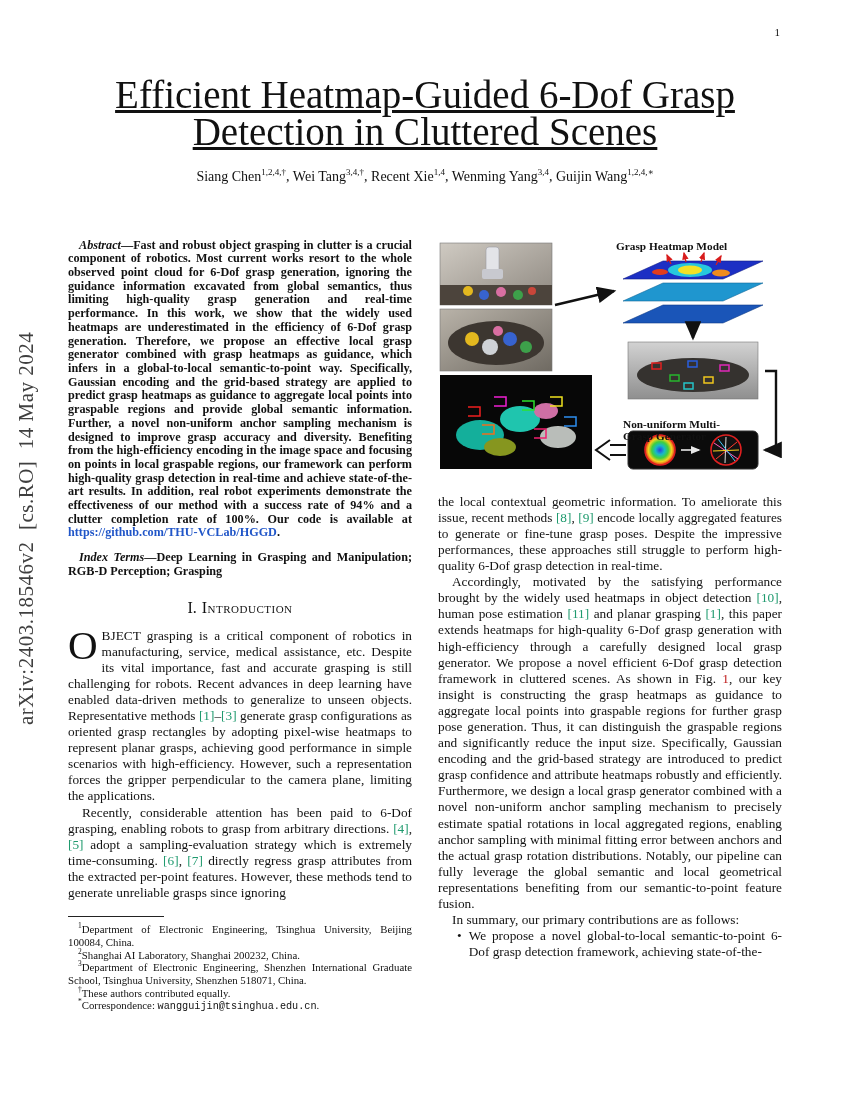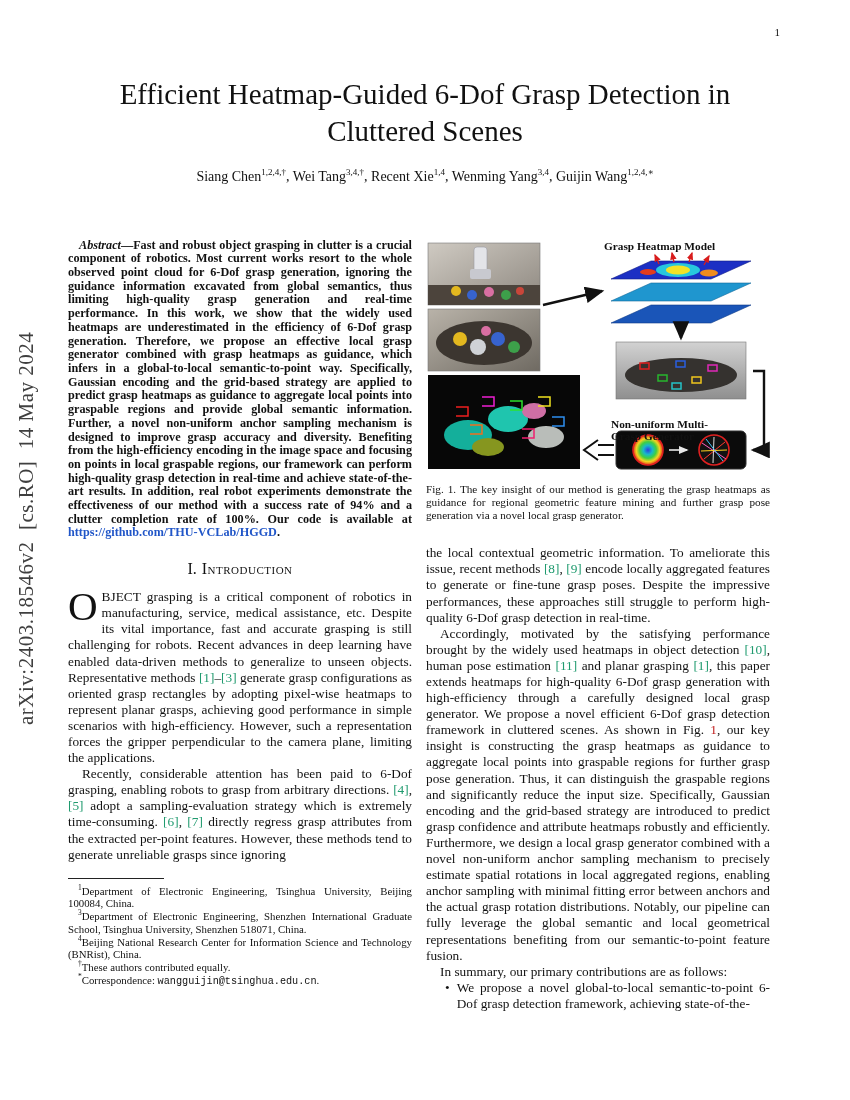--- a/index.html
+++ b/index.html
@@ -9,24 +9,24 @@
     position:relative; width:850px; height:1100px; background:#fff;
     font-family:"Liberation Serif","DejaVu Serif",serif; color:#111; overflow:hidden;
   }
   .page-number { position:absolute; top:26px; right:70px; font-size:11px; }
   .arxiv-strip {
     position:absolute; left:14px; top:278px; height:500px;
     display:flex; align-items:center; justify-content:center;
     writing-mode:vertical-rl; transform:rotate(180deg);
     font-size:21px; color:#3f3f3f; letter-spacing:.5px; white-space:pre;
   }
-  .title { margin:76px 95px 0; text-align:center; font-size:29px; font-weight:400; line-height:37px; }
+  .title { margin:76px 95px 0; text-align:center; font-size:39px; font-weight:400; line-height:37px;text-decoration:underline; }
   .authors { margin-top:17px; text-align:center; font-size:14px; }
   .author-sup { font-size:9px; }
-  .columns { display:flex; gap:14px; margin:54px 68px 0; }
+  .columns { display:flex; gap:26px; margin:54px 68px 0; }
   .col { width:344px; text-align:justify; }
   .abstract, .index-terms { font-weight:bold; font-size:12.2px; line-height:13.7px; text-indent:11px; }
   .index-terms { margin-top:11px; }
   .ital { font-style:italic; }
   .link { color:var(--link); }
   .cite { color:var(--cite); }
   .figref { color:var(--figref); }
   .mono { font-family:"Liberation Mono","DejaVu Sans Mono",monospace; font-size:10.2px; }
   .sup { font-size:7.5px; vertical-align:super; line-height:0; }
   .section-heading { text-align:center; font-size:16px; margin:20px 0 11px; font-weight:400; }
@@ -58,32 +58,33 @@
   <div class="arxiv-strip">arXiv:2403.18546v2  [cs.RO]  14 May 2024</div>
 
   <h1 class="title">Efficient Heatmap-Guided 6-Dof Grasp Detection in Cluttered Scenes</h1>
 
   <div class="authors"><span>Siang Chen</span><sup class="author-sup">1,2,4,†</sup><span>, </span><span>Wei Tang</span><sup class="author-sup">3,4,†</sup><span>, </span><span>Recent Xie</span><sup class="author-sup">1,4</sup><span>, </span><span>Wenming Yang</span><sup class="author-sup">3,4</sup><span>, </span><span>Guijin Wang</span><sup class="author-sup">1,2,4,∗</sup></div>
 
   <div class="columns">
 
     <div class="col">
       <p class="abstract"><span class="ital">Abstract</span><span>—Fast and robust object grasping in clutter is a crucial component of robotics. Most current works resort to the whole observed point cloud for 6-Dof grasp generation, ignoring the guidance information excavated from global semantics, thus limiting high-quality grasp generation and real-time performance. In this work, we show that the widely used heatmaps are underestimated in the efficiency of 6-Dof grasp generation. Therefore, we propose an effective local grasp generator combined with grasp heatmaps as guidance, which infers in a global-to-local semantic-to-point way. Specifically, Gaussian encoding and the grid-based strategy are applied to predict grasp heatmaps as guidance to aggregate local points into graspable regions and provide global semantic information. Further, a novel non-uniform anchor sampling mechanism is designed to improve grasp accuracy and diversity. Benefiting from the high-efficiency encoding in the image space and focusing on points in local graspable regions, our framework can perform high-quality grasp detection in real-time and achieve state-of-the-art results. In addition, real robot experiments demonstrate the effectiveness of our method with a success rate of 94% and a clutter completion rate of 100%. Our code is available at </span><span class="link">https://github.com/THU-VCLab/HGGD</span><span>.</span></p>
+      <p class="index-terms"><span class="ital">Index Terms</span><span>—Deep Learning in Grasping and Manipulation; RGB-D Perception; Grasping</span></p>
 
       <h2 class="section-heading"><span>I.</span><span class="sc">Introduction</span></h2>
 
       <p class="body-p noindent"><span class="dropcap">O</span><span>BJECT grasping is a critical component of robotics in manufacturing, service, medical assistance, etc. Despite its vital importance, fast and accurate grasping is still challenging for robots. Recent advances in deep learning have enabled data-driven methods to generalize to unseen objects. Representative methods </span><span class="cite">[1]</span><span>–</span><span class="cite">[3]</span><span> generate grasp configurations as oriented grasp rectangles by adopting pixel-wise heatmaps to represent planar grasps, achieving good performance in simple scenarios with high-efficiency. However, such a representation forces the gripper perpendicular to the camera plane, limiting the applications.</span></p>
       <p class="body-p"><span>Recently, considerable attention has been paid to 6-Dof grasping, enabling robots to grasp from arbitrary directions. </span><span class="cite">[4]</span><span>, </span><span class="cite">[5]</span><span> adopt a sampling-evaluation strategy which is extremely time-consuming. </span><span class="cite">[6]</span><span>, </span><span class="cite">[7]</span><span> directly regress grasp attributes from the extracted per-point features. However, these methods tend to generate unreliable grasps since ignoring</span></p>
 
       <div class="footnote-block">
         <div class="footnote-rule"></div>
         <div>
             <p class="footnote"><span class="sup">1</span><span>Department of Electronic Engineering, Tsinghua University, Beijing 100084, China.</span></p>
+            <p class="footnote"><span class="sup">2</span><span>Shanghai AI Laboratory, Shanghai 200232, China.</span></p>
             <p class="footnote"><span class="sup">3</span><span>Department of Electronic Engineering, Shenzhen International Graduate School, Tsinghua University, Shenzhen 518071, China.</span></p>
-            <p class="footnote"><span class="sup">4</span><span>Beijing National Research Center for Information Science and Technology (BNRist), China.</span></p>
             <p class="footnote"><span class="sup">†</span><span>These authors contributed equally.</span></p>
             <p class="footnote"><span class="sup">*</span><span>Correspondence: </span><span class="mono">wangguijin@tsinghua.edu.cn</span><span>.</span></p>
           </div>
       </div>
     </div>
 
     <div class="col">
 
       <div class="figure-box">
         <svg class="fig-svg" viewBox="0 0 344 232">
@@ -225,21 +226,20 @@
           </g>
         </svg>
 
         <div class="fig-label lbl-heatmap">Grasp Heatmap Model</div>
         <div class="fig-label lbl-generator">
           <div>Non-uniform Multi-</div>
           <div>Grasp Generator</div>
         </div>
       </div>
 
-      <p class="caption">Fig. 1.  The key insight of our method is generating the grasp heatmaps as guidance for regional geometric feature mining and further grasp pose generation via a novel local grasp generator.</p>
 
       <div class="rc-body">
         <p class="body-p noindent"><span>the local contextual geometric information. To ameliorate this issue, recent methods </span><span class="cite">[8]</span><span>, </span><span class="cite">[9]</span><span> encode locally aggregated features to generate or fine-tune grasp poses. Despite the impressive performances, these approaches still struggle to perform high-quality 6-Dof grasp detection in real-time.</span></p>
         <p class="body-p"><span>Accordingly, motivated by the satisfying performance brought by the widely used heatmaps in object detection </span><span class="cite">[10]</span><span>, human pose estimation </span><span class="cite">[11]</span><span> and planar grasping </span><span class="cite">[1]</span><span>, this paper extends heatmaps for high-quality 6-Dof grasp generation with high-efficiency through a carefully designed local grasp generator. We propose a novel efficient 6-Dof grasp detection framework in cluttered scenes. As shown in Fig. </span><span class="figref">1</span><span>, our key insight is constructing the grasp heatmaps as guidance to aggregate local points into graspable regions for further grasp pose generation. Thus, it can distinguish the graspable regions and significantly reduce the input size. Specifically, Gaussian encoding and the grid-based strategy are introduced to predict grasp confidence and attribute heatmaps robustly and efficiently. Furthermore, we design a local grasp generator combined with a novel non-uniform anchor sampling mechanism to precisely estimate spatial rotations in local aggregated regions, enabling anchor sampling with minimal fitting error between anchors and the actual grasp rotation distributions. Notably, our pipeline can fully leverage the global semantic and local geometrical representations benefiting from our semantic-to-point feature fusion.</span></p>
         <p class="body-p"><span>In summary, our primary contributions are as follows:</span></p>
         <div class="bullet-item">
           <span class="bullet-marker">•</span>
           <span class="bullet-text"><span>We propose a novel global-to-local semantic-to-point 6-Dof grasp detection framework, achieving state-of-the-</span></span>
         </div>
       </div>

